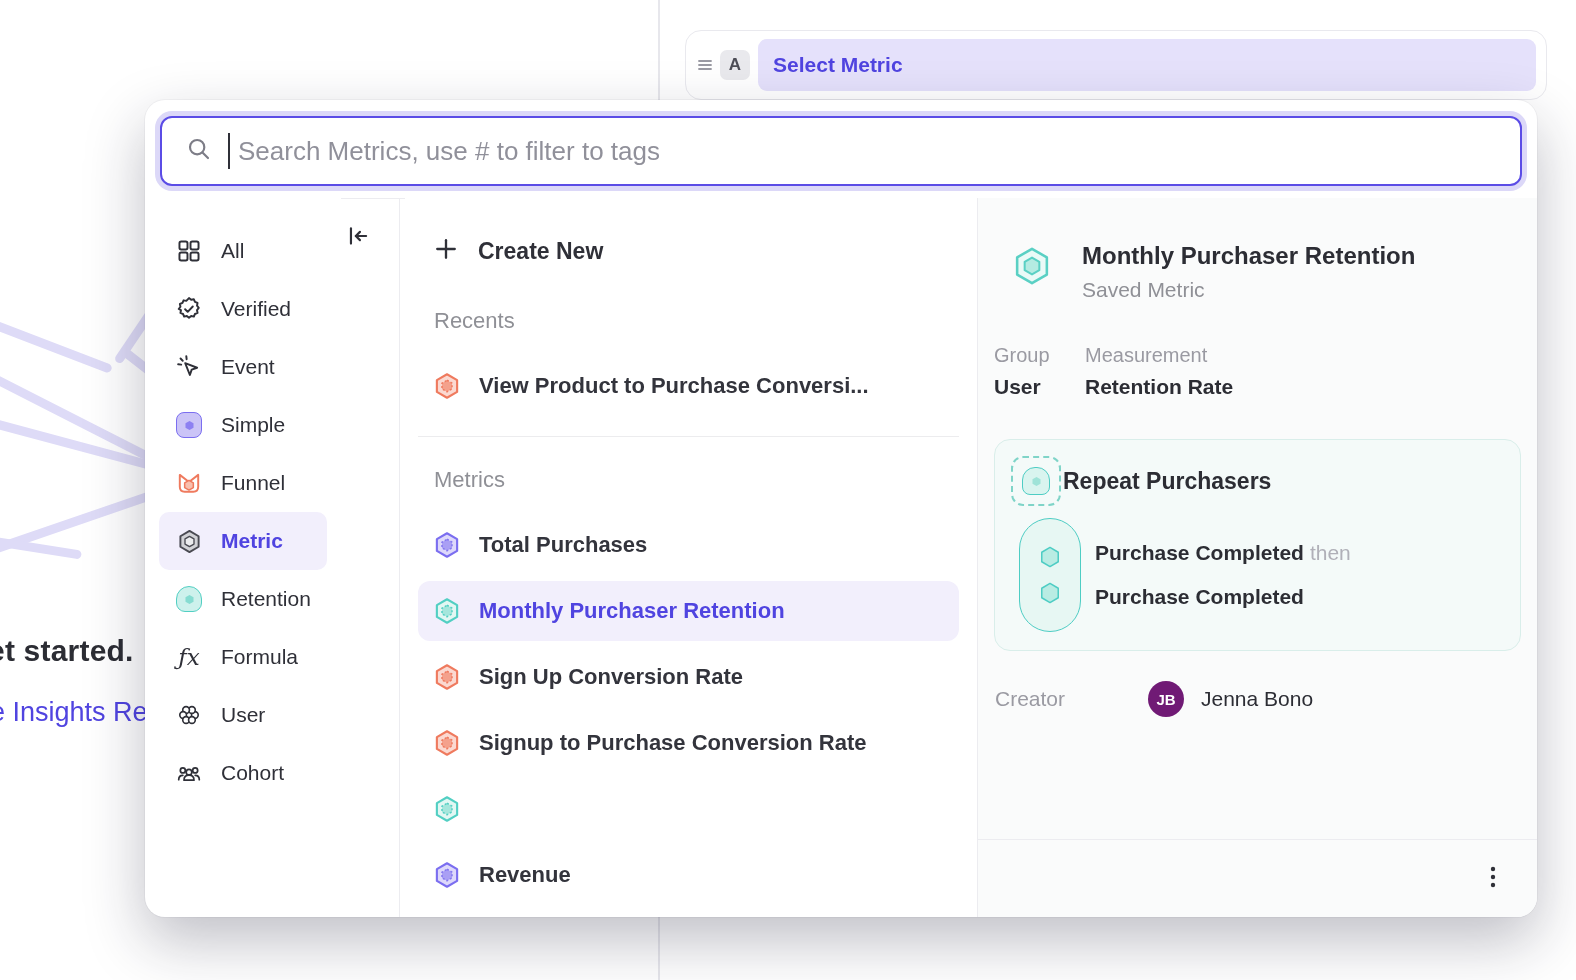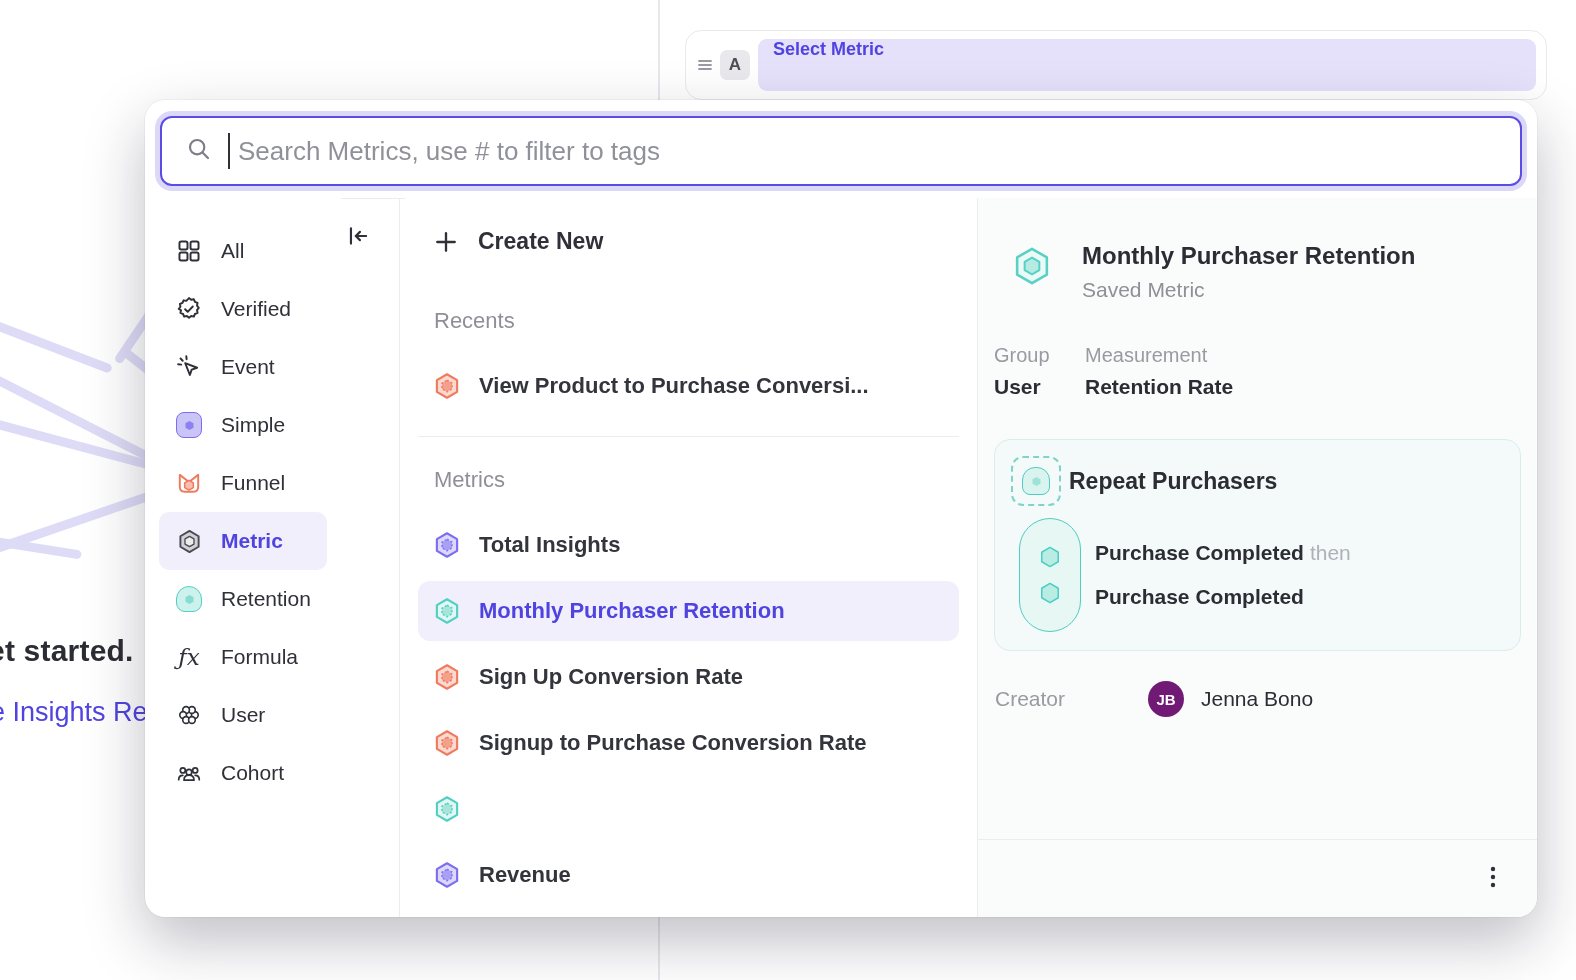--- a/index.html
+++ b/index.html
@@ -20,22 +20,22 @@
     background:#fff;border:1px solid #e9e9ee;border-radius:16px;
     display:flex;align-items:center;padding-left:8px;box-sizing:border-box;
   }
   .drag{display:inline-flex;margin-right:4px;}
   .abadge{
     width:30px;height:30px;border-radius:7px;background:#e9e9ed;color:#4e4e57;
     font-weight:bold;font-size:17px;display:inline-flex;align-items:center;justify-content:center;flex:none;
   }
   .sm-pill{
     flex:1;height:52px;margin:0 10px 0 8px;background:#e5e1fb;border-radius:9px;
-    display:flex;align-items:flex-start;padding-left:15px;
-    color:#5044e0;font-size:18px;font-weight:bold;
+    display:flex;align-items:center;padding-left:15px;
+    color:#5044e0;font-size:21px;font-weight:bold;
   }
   
   .modal{
     position:absolute;left:145px;top:100px;width:1392px;height:817px;
     background:#fff;border-radius:20px;
     box-shadow:0 0 0 1px rgba(20,20,40,.04),0 24px 60px rgba(25,25,50,.28);
     display:flex;flex-direction:column;box-sizing:border-box;overflow:hidden;
   }
   .search-wrap{padding:16px 15px 12px;flex:none;}
   .search-box{
@@ -63,21 +63,21 @@
   .s-ic{width:28px;height:28px;display:inline-flex;align-items:center;justify-content:center;flex:none;}
   .side-foot{flex:none;height:77px;border-top:1px solid #ececf0;display:flex;align-items:center;justify-content:flex-end;padding-right:30px;}
   .icon-btn{background:none;border:none;padding:4px;cursor:pointer;display:inline-flex;}
   
   .chip{box-sizing:border-box;display:inline-flex;align-items:center;justify-content:center;}
   .chip-simple{width:26px;height:26px;border-radius:8px;background:#cbc4f7;border:1.5px solid #7b6ef0;}
   .chip-ret{width:26px;height:26px;border-radius:13px 13px 9px 9px;background:#cdf1ec;border:1.5px solid #52cfc3;}
   .fx{font-family:"DejaVu Serif","Liberation Serif",serif;font-style:italic;font-size:23px;color:#2f3038;line-height:1;}
   
   .col-list{width:578px;flex:none;border-right:1px solid #ececf0;box-sizing:border-box;overflow:hidden;}
-  .create-row{height:46px;margin:30px 18px 0;padding:0 14px;display:flex;gap:18px;cursor:pointer;border-radius:10px;}
+  .create-row{height:46px;margin:30px 18px 0;padding:0 14px;display:flex;align-items:center;gap:18px;cursor:pointer;border-radius:10px;}
   .create-lb{font-size:23px;font-weight:bold;color:#2f3038;}
   .sec-lb{font-size:22px;color:#8f9096;margin-left:34px;}
   .sec-lb.recents{margin-top:34px;}
   .sec-lb.metrics{margin-top:30px;}
   .m-item{
     height:60px;margin:6px 18px 0;padding:0 14px;border-radius:12px;
     display:flex;align-items:center;gap:17px;cursor:pointer;
   }
   .m-item.first{margin-top:22px;}
   .m-item.sel{background:#f2effc;}
@@ -104,21 +104,21 @@
   .d-title{font-size:24px;font-weight:bold;color:#2c2d34;}
   .d-sub{font-size:21px;color:#8f9096;margin-top:8px;}
   .d-fields{display:flex;margin-top:42px;}
   .f-col.g{width:91px;flex:none;}
   .f-lb{font-size:20px;color:#9a9aa2;}
   .f-val{font-size:21px;font-weight:bold;color:#2c2d34;margin-top:8px;}
   .rp-card{
     margin-top:40px;background:#f4faf9;border:1px solid #d9eeea;border-radius:16px;
     padding:16px 16px 18px;box-sizing:border-box;
   }
-  .rp-head{display:flex;align-items:center;gap:8px;}
+  .rp-head{display:flex;align-items:center;gap:2px;}
   .rp-ic{
     width:50px;height:50px;border:2px dashed #7fd4c8;border-radius:12px;flex:none;
     display:flex;align-items:center;justify-content:center;box-sizing:border-box;
   }
   .rp-ic .arch{width:28px;height:28px;border-radius:13px 13px 8px 8px;background:#d9f4ef;border:1.5px solid #4ecdc4;display:flex;align-items:center;justify-content:center;box-sizing:border-box;}
   .rp-title{font-size:23px;font-weight:bold;color:#2c2d34;}
   .rp-body{display:flex;margin:12px 0 0 8px;gap:14px;align-items:center;}
   .capsule{
     width:62px;height:114px;border-radius:31px;background:#e7f7f3;border:1.5px solid #4ecdc4;
     display:flex;flex-direction:column;align-items:center;justify-content:center;gap:10px;flex:none;box-sizing:border-box;
@@ -327,21 +327,21 @@
 
       <div class="divider"></div>
 
       <div class="sec-lb metrics">Metrics</div>
 
       <div class="m-item first">
         <svg class="hex hex-purple" viewBox="0 0 24 24">
             <path class="outer" d="M12 2.6L20.1 7.3V16.7L12 21.4L3.9 16.7V7.3Z"></path>
             <path class="inner" d="M12 7.4L16 9.7V14.3L12 16.6L8 14.3V9.7Z"></path>
           </svg>
-        <span class="m-lb">Total Insights</span>
+        <span class="m-lb">Total Purchases</span>
       </div>
       <div class="m-item sel">
         <svg class="hex hex-teal" viewBox="0 0 24 24">
             <path class="outer" d="M12 2.6L20.1 7.3V16.7L12 21.4L3.9 16.7V7.3Z"></path>
             <path class="inner" d="M12 7.4L16 9.7V14.3L12 16.6L8 14.3V9.7Z"></path>
           </svg>
         <span class="m-lb">Monthly Purchaser Retention</span>
       </div>
       <div class="m-item">
         <svg class="hex hex-orange" viewBox="0 0 24 24">

